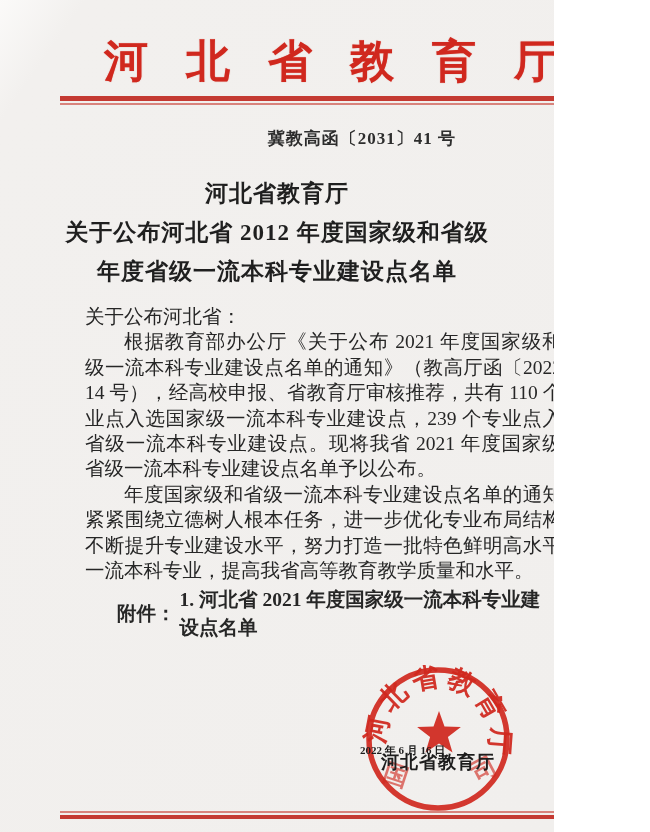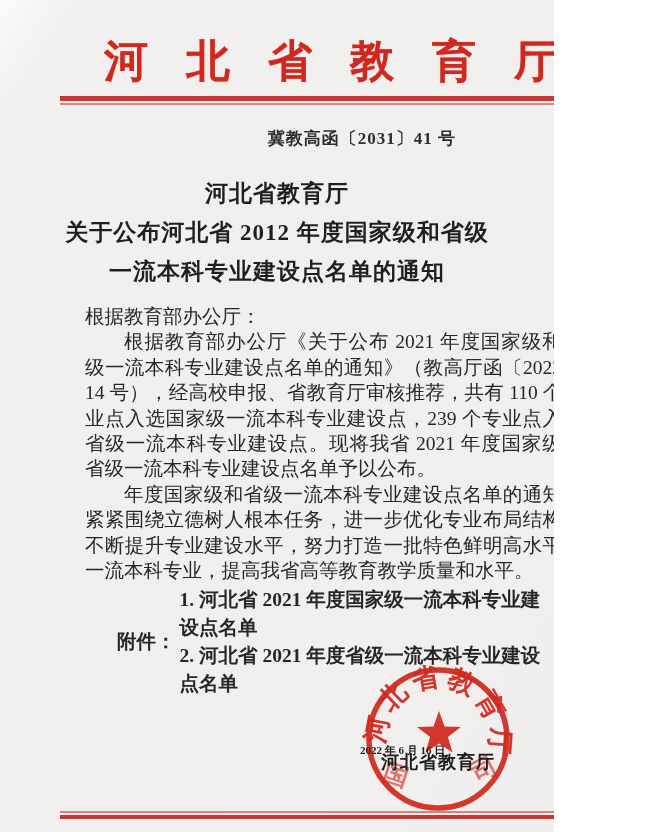--- a/index.html
+++ b/index.html
@@ -71,34 +71,33 @@
   <div class="letterhead">河北省教育厅</div>
 
   <div class="rule rule-top-thick"></div>
   <div class="rule rule-top-thin"></div>
 
   <div class="doc-number">冀教高函〔2031〕41 号</div>
 
   <div class="doc-title">
     <div>河北省教育厅</div>
     <div>关于公布河北省 2012 年度国家级和省级</div>
-    <div>一流本科专业建设点名单的通知</div>
+    <div>年度省级一流本科专业建设点名单</div>
   </div>
 
   <div class="body-text">
-    <div class="salutation">根据教育部办公厅：</div>
+    <div class="salutation">关于公布河北省：</div>
     <p>根据教育部办公厅《关于公布 2021 年度国家级和省级一流本科专业建设点名单的通知》（教高厅函〔2022〕14 号），经高校申报、省教育厅审核推荐，共有 110 个专业点入选国家级一流本科专业建设点，239 个专业点入选省级一流本科专业建设点。现将我省 2021 年度国家级和省级一流本科专业建设点名单予以公布。</p>
     <p>年度国家级和省级一流本科专业建设点名单的通知，紧紧围绕立德树人根本任务，进一步优化专业布局结构，不断提升专业建设水平，努力打造一批特色鲜明高水平的一流本科专业，提高我省高等教育教学质量和水平。</p>
   </div>
 
   <div class="attachments">
     <span class="att-label">附件：</span>
     <span class="att-items">
       <span>1. 河北省 2021 年度国家级一流本科专业建设点名单</span>
-      <span>2. 河北省 2021 年度省级一流本科专业建设点名单</span>
     </span>
   </div>
 
   <svg class="seal" width="152" height="152" viewBox="0 0 152 152">
     <circle cx="76" cy="74" r="69" fill="none" stroke="#d0281e" stroke-width="5.5" opacity="0.92"></circle>
     <polygon points="0,-23 5.5,-7.6 21.9,-7.1 8.9,2.9 13.5,18.6 0,9.4 -13.5,18.6 -8.9,2.9 -21.9,-7.1 -5.5,-7.6" transform="translate(77,69)" fill="#d0281e" opacity="0.93"></polygon>
     <path id="sealArc" d="M 24.8,87.7 A 53,53 0 1 1 127.2,87.7" fill="none"></path>
     <text class="seal-arc-text" font-size="27" fill="#d0281e" opacity="0.93">
       <textPath href="#sealArc" xlink:href="#sealArc" startOffset="8">河北省教育厅</textPath>
     </text>

